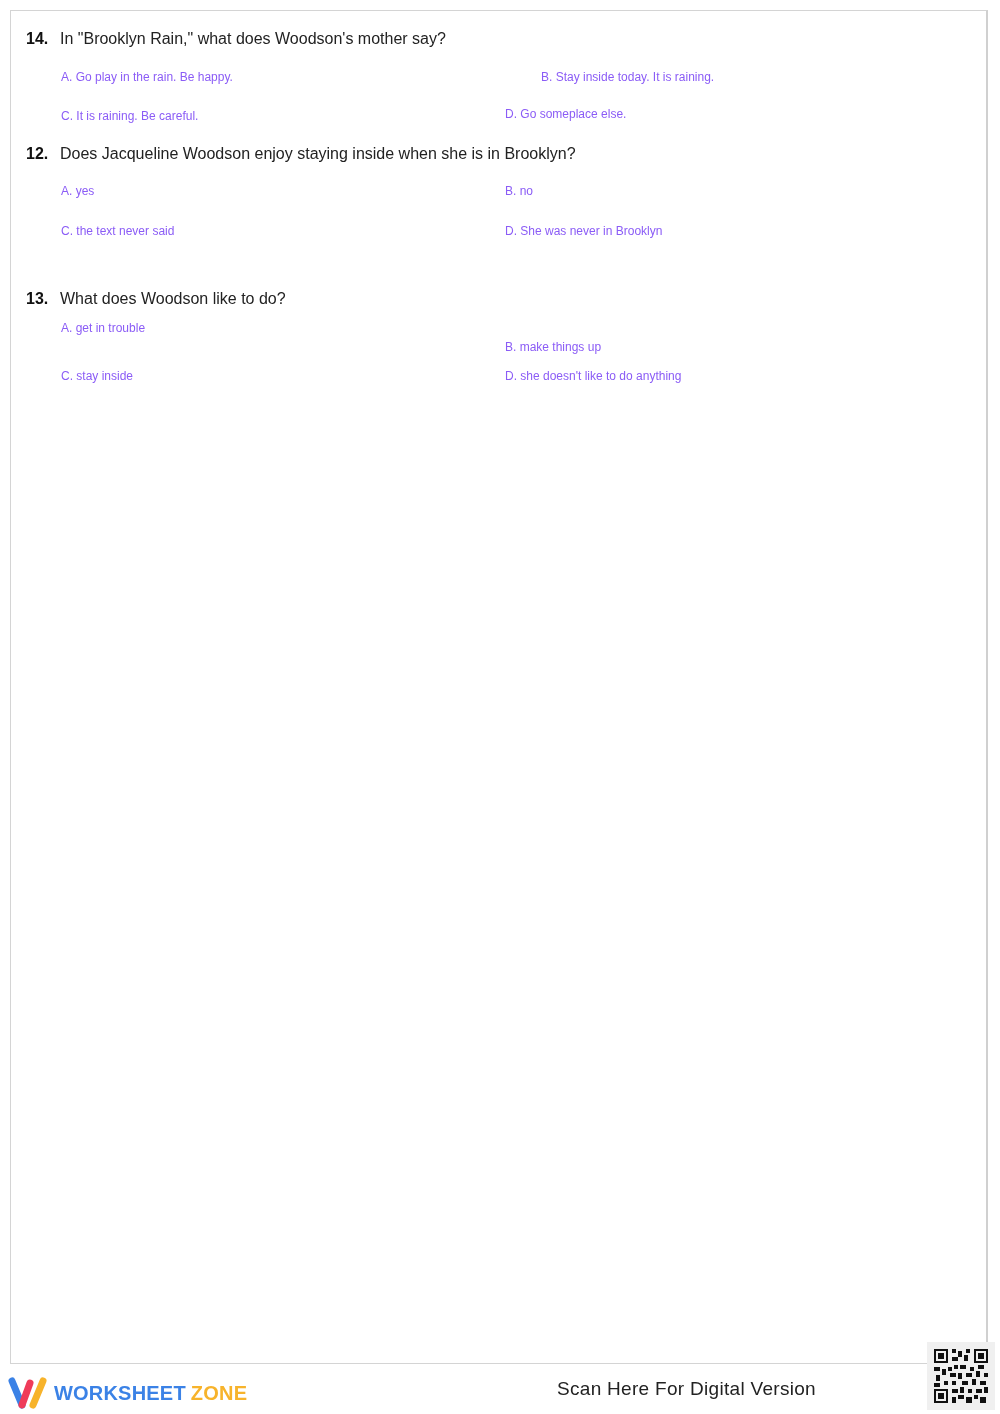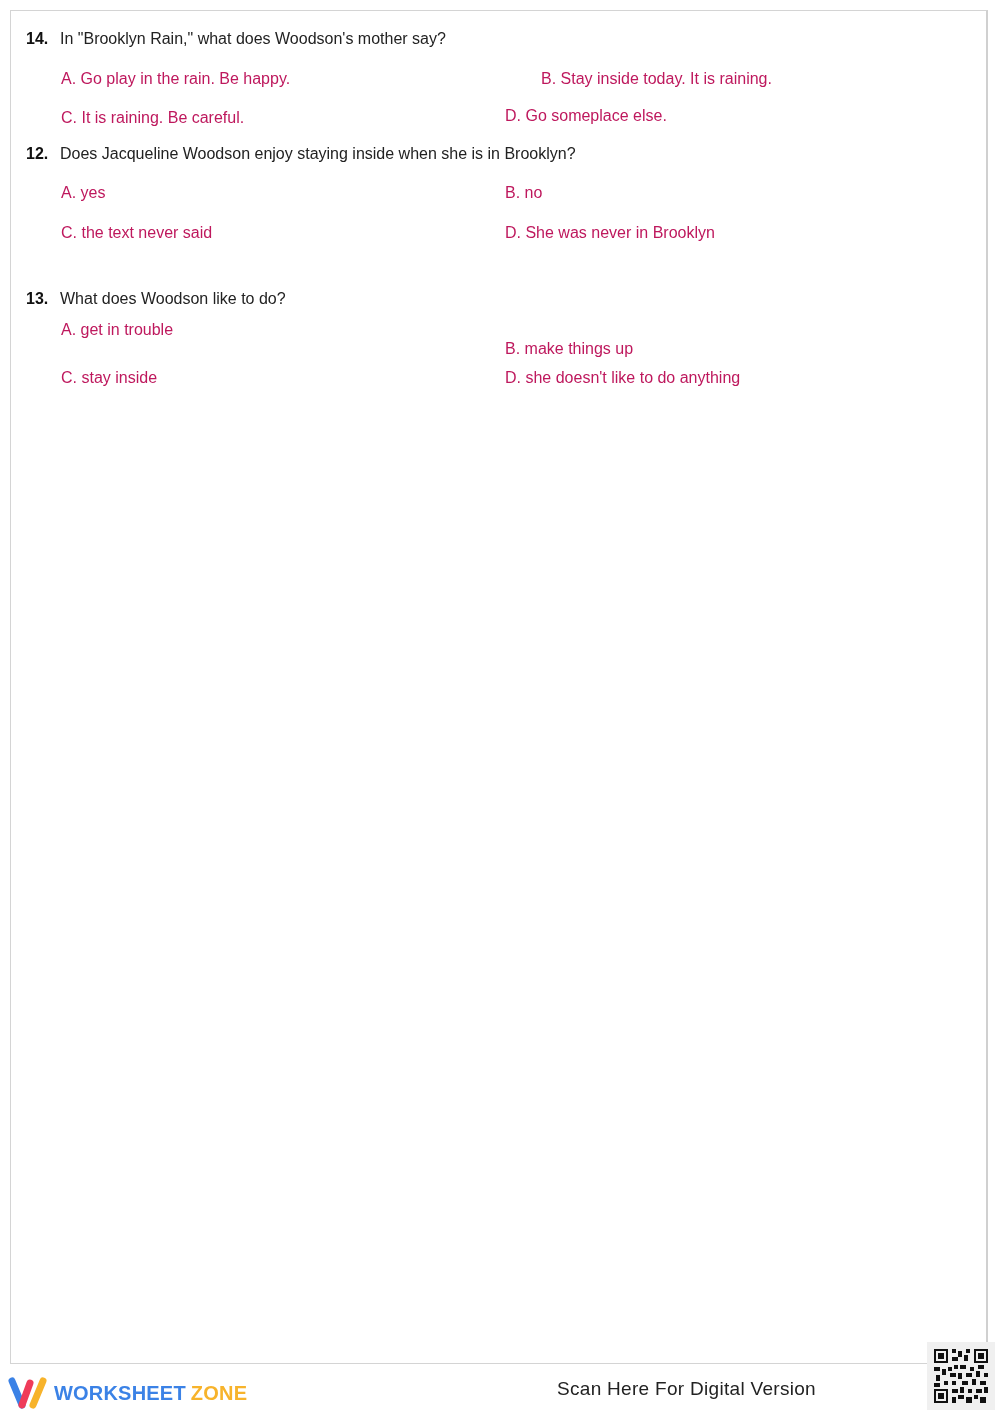--- a/index.html
+++ b/index.html
@@ -5,21 +5,21 @@
     html, body { margin: 0; padding: 0; background: #ffffff; }
     body { width: 1000px; height: 1414px; position: relative; overflow: hidden;
            font-family: "Liberation Sans", "DejaVu Sans", sans-serif; color: #222; }
     .frame { position: absolute; left: 10px; top: 10px; width: 978px; height: 1354px;
              border: 1px solid #d4d4d4; box-sizing: border-box; border-right: 2px solid #d0d0d0; }
     .question { position: absolute; left: 26px; width: 940px; }
     .q-head { display: flex; align-items: baseline; height: 24px; }
     .q-num { font-weight: bold; font-size: 16px; color: #111; width: 34px; }
     .q-text { font-size: 16px; color: #222; }
     .opts { position: relative; margin-left: 35px; }
-    .opt { position: absolute; font-size: 16px; color: #be185d; white-space: nowrap; }
+    .opt { position: absolute; font-size: 12px; color: #8b5cf6; white-space: nowrap; }
     .col-a { left: 0; }
     .col-b { left: 444px; }
     .footer-logo { position: absolute; left: 8px; top: 1376px; display: flex; align-items: center; }
     .logo-mark { width: 40px; height: 34px; }
     .logo-text { font-weight: bold; font-size: 20px; letter-spacing: 0.2px; margin-left: 6px; }
     .logo-ws { color: #3b82e6; }
     .logo-zone { color: #f7b32b; margin-left: 5px; }
     .scan-text { position: absolute; left: 557px; top: 1378px; font-size: 19px; color: #222; letter-spacing: 0.3px; }
     .qr { position: absolute; left: 927px; top: 1342px; width: 68px; height: 68px; background: #f0f0f0;
           display: flex; align-items: center; justify-content: center; }

